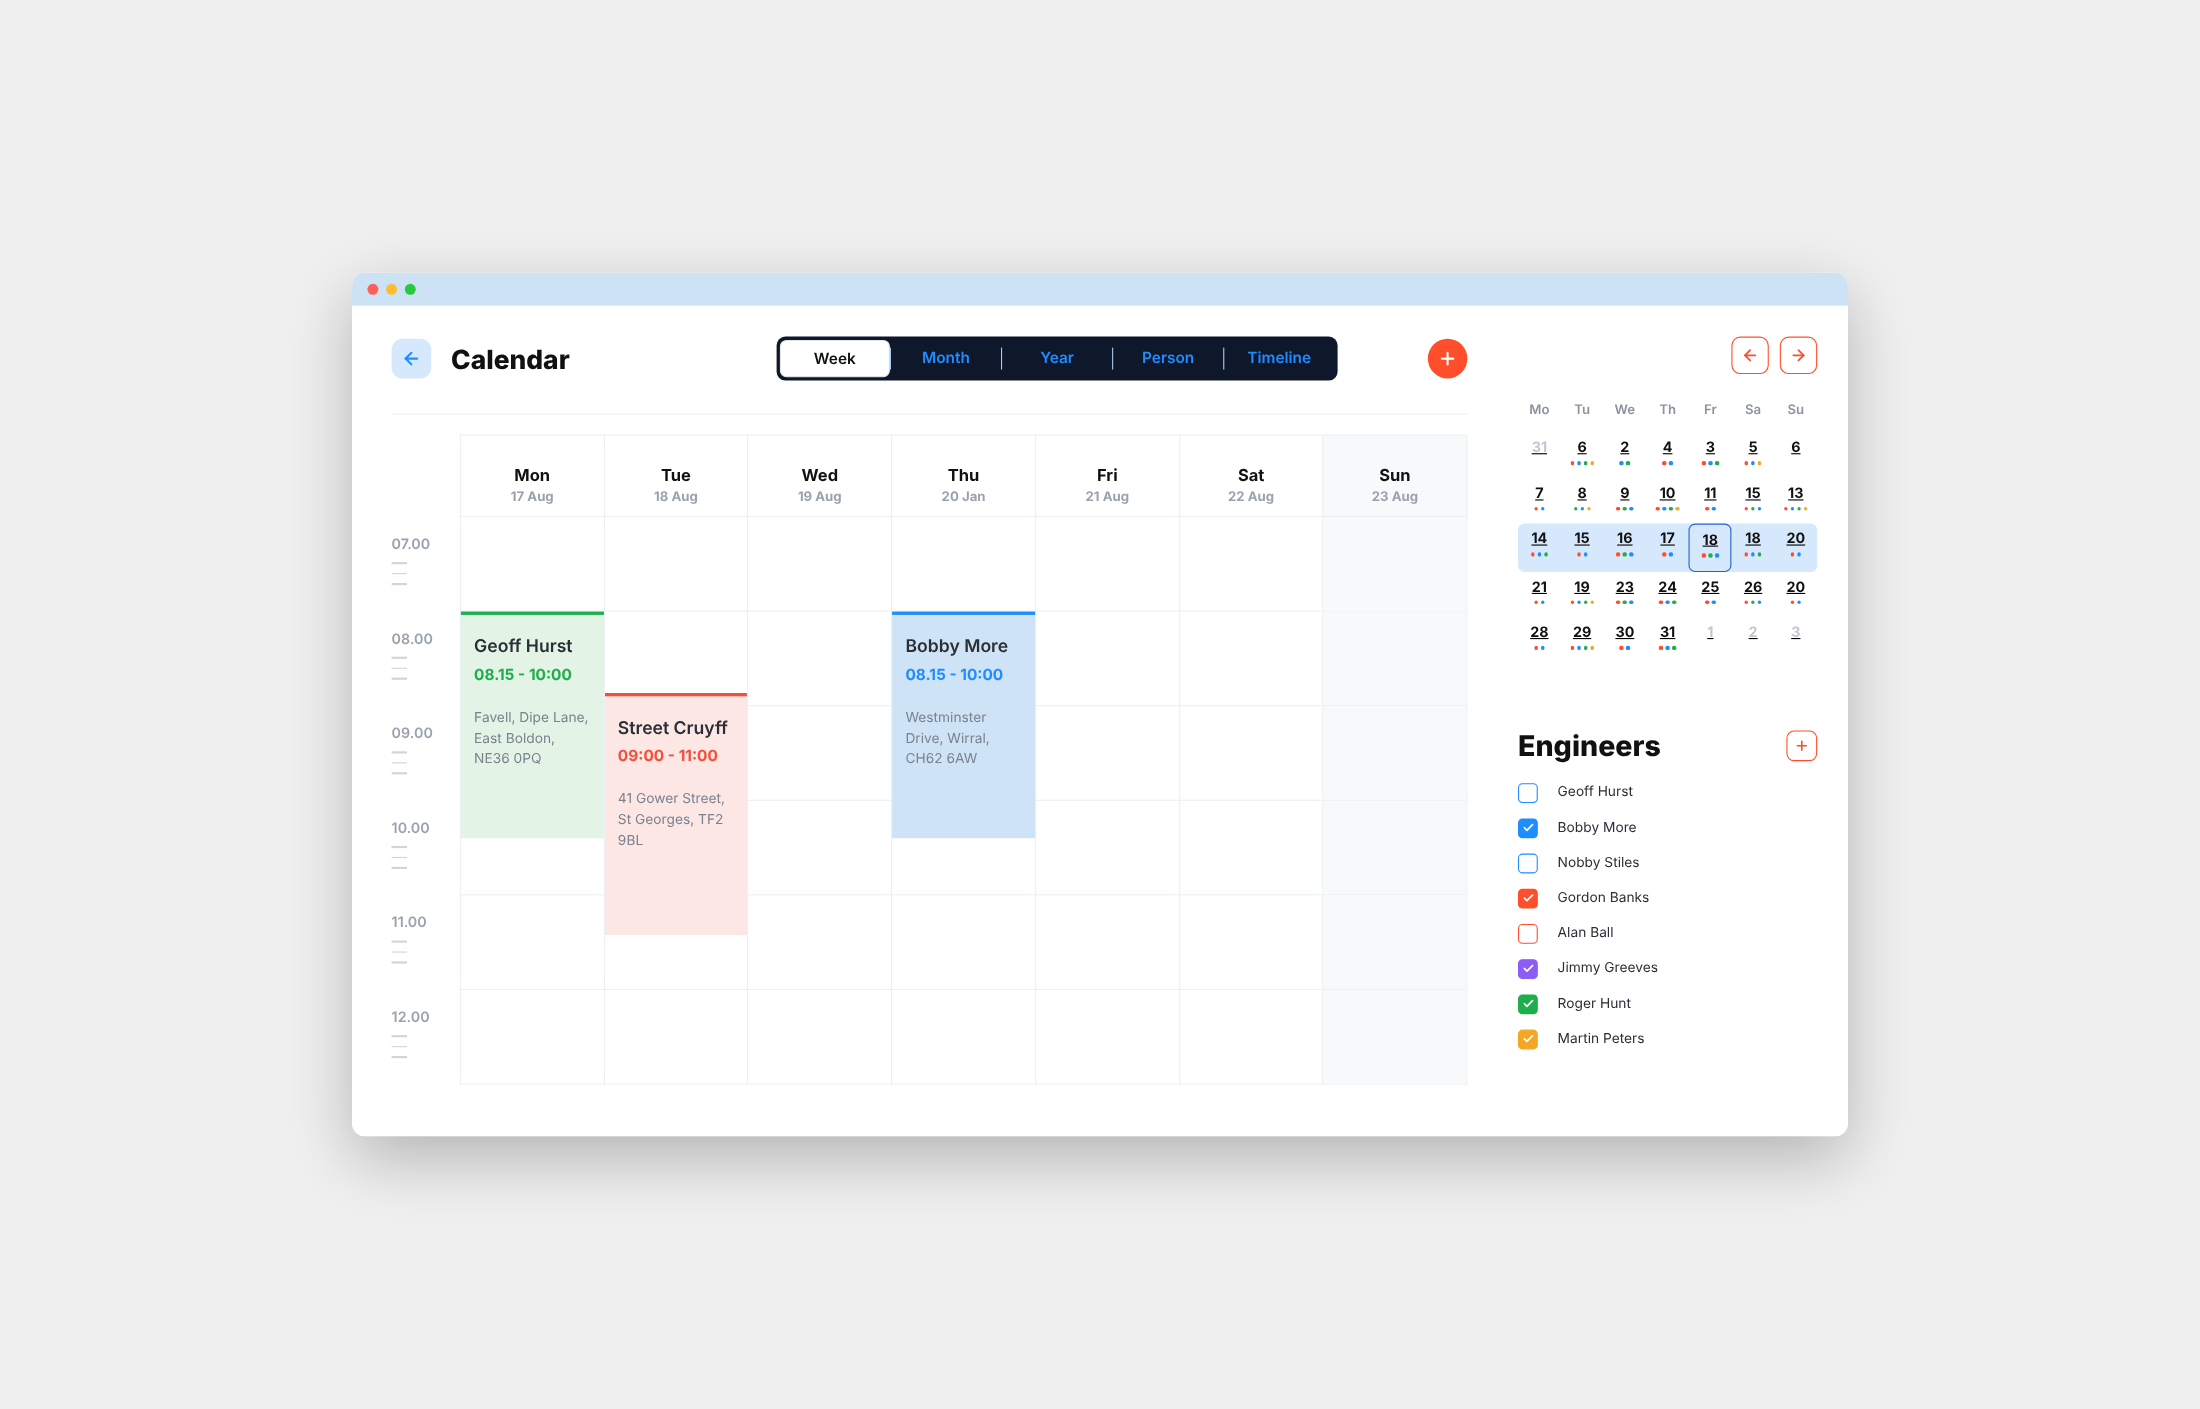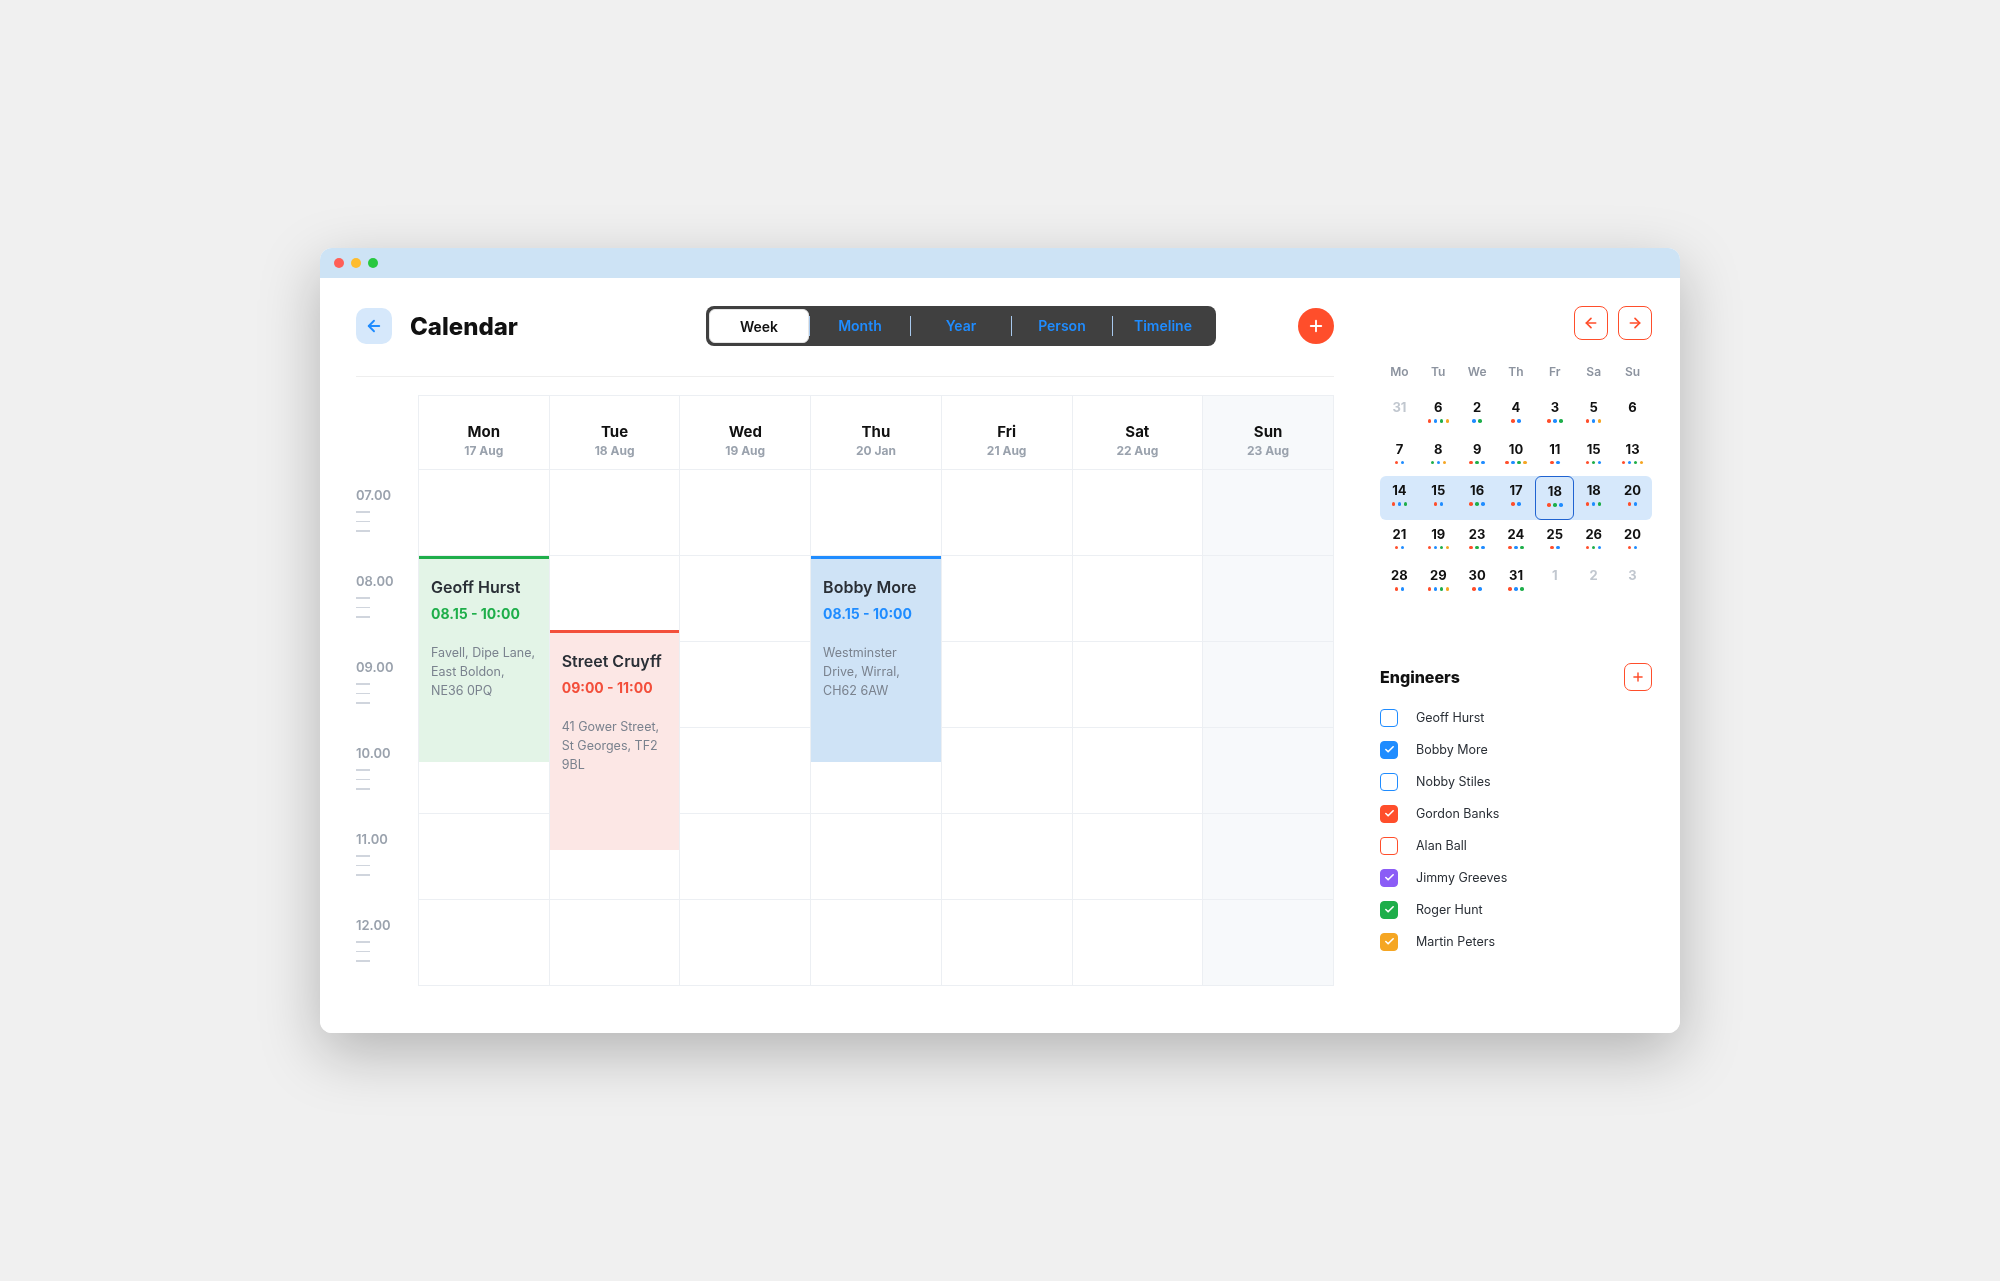--- a/index.html
+++ b/index.html
@@ -7,21 +7,21 @@
 .window { width:1360px; background:#fff; border-radius:12px; overflow:hidden; box-shadow:0 20px 60px rgba(0,0,0,0.25); display:flex; flex-direction:column; }
 .titlebar { background:#cde3f5; height:30px; display:flex; align-items:center; padding:0 14px; gap:7px; }
 .tb-dot { width:10px; height:10px; border-radius:50%; }
 .app-body { display:flex; background:#fff; }
 .main-col { flex:1; padding:28px 36px 30px 36px; }
 .side-col { width:310px; padding:28px 28px 30px 10px; }
 .header-row { display:flex; align-items:center; gap:18px; }
 .back-btn { width:36px; height:36px; background:#d6e8fb; border-radius:10px; display:flex; align-items:center; justify-content:center; cursor:pointer; }
 .back-btn svg { stroke:#1f8cff; }
 .page-title { font-size:24px; font-weight:800; color:#111; }
-.view-segment { margin-left:170px; display:flex; background:#404040; border-radius:8px; height:40px; align-items:center; padding:3px; }
+.view-segment { margin-left:170px; display:flex; background:#0f172a; border-radius:8px; height:40px; align-items:center; padding:3px; }
 .seg-item { width:100px; text-align:center; font-size:14px; font-weight:600; color:#1f8cff; cursor:pointer; position:relative; height:34px; line-height:34px; }
 .seg-item.active { background:#fff; border-radius:6px; color:#111; border:1px solid #e5e5e5; }
 .seg-sep { width:1px; height:20px; background:#a8c9ee; }
 .add-fab { margin-left:auto; width:36px; height:36px; background:#ff4e2b; border-radius:50%; display:flex; align-items:center; justify-content:center; cursor:pointer; }
 .add-fab svg { stroke:#fff; }
 .hr { border:none; border-top:1px solid #eee; margin:30px 0 18px 0; }
 .cal-wrap { display:flex; }
 .time-gutter { width:62px; padding-top:92px; }
 .time-slot { height:86px; }
 .time-label { font-size:13px; color:#9aa2ad; font-weight:600; }
@@ -45,30 +45,30 @@
 .ev-blue .ev-time { color:#1f8cff; }
 .ev-title { font-size:16px; font-weight:600; color:#2a2f36; margin-bottom:8px; }
 .ev-time { font-size:14px; font-weight:700; margin-bottom:22px; }
 .ev-addr { font-size:12.5px; color:#7a828e; line-height:1.5; }
 .side-nav { display:flex; justify-content:flex-end; gap:10px; margin-bottom:18px; }
 .nav-btn { width:34px; height:34px; border:1.5px solid #ff4e2b; border-radius:8px; display:flex; align-items:center; justify-content:center; cursor:pointer; }
 .nav-btn svg { stroke:#ff4e2b; }
 .mini-cal { }
 .mini-head, .mini-row { display:grid; grid-template-columns:repeat(7,1fr); gap:0px; }
 .mini-head span { font-size:12px; color:#8c939f; font-weight:600; text-align:center; padding:6px 0 14px 0; }
-.mini-cell { position:relative; text-align:center; padding:6px 0 12px 0; border-radius:6px; cursor:pointer; }
+.mini-cell { position:relative; text-align:center; padding:6px 0 12px 0; border-radius:6px; cursor:pointer;text-decoration:underline; }
 .mini-day { font-size:13px; font-weight:700; color:#111; }
 .mini-cell.muted .mini-day { color:#c1c7cf; }
 .mini-cell.today { border:1.5px solid #1f63d1; }
 .mini-row.hl { background:#d6e8fb; border-radius:6px; }
 .dots { display:flex; justify-content:center; gap:2.5px; margin-top:4px; }
 .dot { width:3.5px; height:3.5px; border-radius:50%; }
 .eng-section { margin-top:60px; }
 .eng-header { display:flex; align-items:center; justify-content:space-between; }
-.eng-title { font-size:16px; font-weight:800; color:#111; }
+.eng-title { font-size:26px; font-weight:800; color:#111; }
 .eng-add { width:28px; height:28px; border:1.5px solid #ff4e2b; border-radius:7px; display:flex; align-items:center; justify-content:center; cursor:pointer; }
 .eng-add svg { stroke:#ff4e2b; }
 .eng-list { margin-top:18px; display:flex; flex-direction:column; gap:14px; }
 .eng-item { display:flex; align-items:center; gap:18px; cursor:pointer; }
 .chk { width:18px; height:18px; border-radius:4px; border:1.5px solid; display:flex; align-items:center; justify-content:center; }
 .chk.filled svg { display:block; }
 .chk svg { display:none; stroke:#fff; }
 .eng-name { font-size:12.5px; color:#2a2f36; }
 </style>
 </head>

